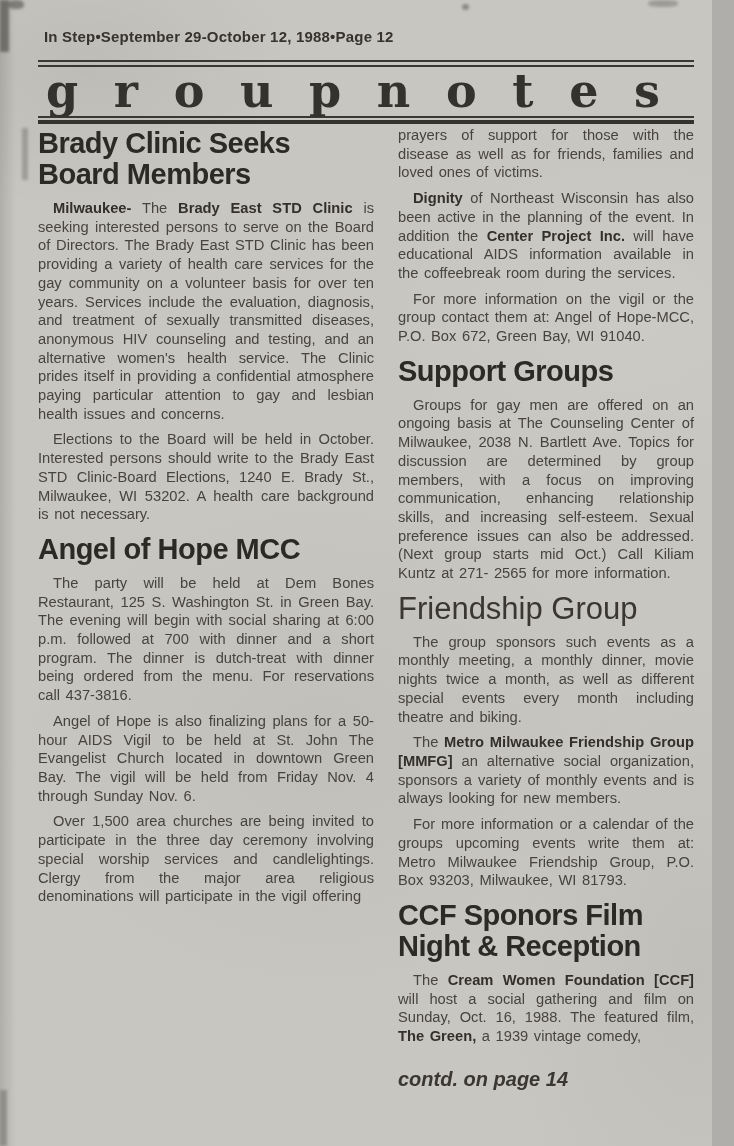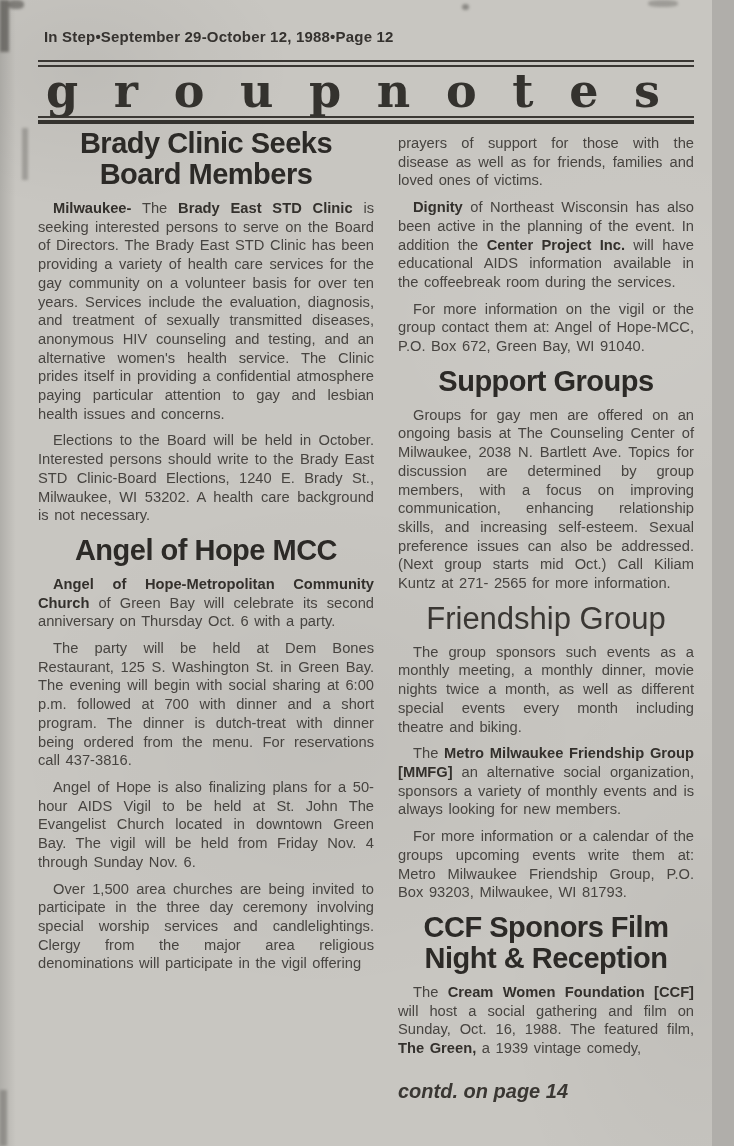--- a/index.html
+++ b/index.html
@@ -50,32 +50,31 @@
     display:flex;gap:24px;
     padding:0 18px 0 38px;
   }
   .col-left{width:336px;flex:0 0 auto;}
   .col-right{flex:1;min-width:0;}
 
   .headline{
     font-size:29px;line-height:31px;font-weight:bold;
     color:#2c2a27;letter-spacing:-.5px;
     margin:10px 0 9px 0;
-    text-align:center;
   }
   .headline.light{font-weight:normal;font-size:31px;color:#3a3733;letter-spacing:0;}
   .col .headline:first-child{margin-top:2px;}
 
   .para{
     font-size:14.7px;line-height:18.7px;
     color:#474440;
     text-align:justify;
     text-indent:15px;
     word-spacing:1.5px;
-    margin:8px 0 7px 0;
+    margin:0 0 7px 0;
   }
   .para.no-indent{text-indent:0;}
   .para b{color:#33302c;}
 
   .contd{
     font-size:20px;font-weight:bold;font-style:italic;
     color:#3a3733;text-align:left;
     margin-top:22px;padding-right:18px;
   }
 </style>
@@ -116,21 +115,20 @@
     <div class="col col-left">
         <div class="headline">
           <div>Brady Clinic Seeks</div>
           <div>Board Members</div>
         </div>
         <p class="para"><b>Milwaukee-</b> The <b>Brady East STD Clinic</b> is seeking interested persons to serve on the Board of Directors. The Brady East STD Clinic has been providing a variety of health care services for the gay community on a volunteer basis for over ten years. Services include the evaluation, diagnosis, and treatment of sexually transmitted diseases, anonymous HIV counseling and testing, and an alternative women's health service. The Clinic prides itself in providing a confidential atmosphere paying particular attention to gay and lesbian health issues and concerns.</p>
         <p class="para">Elections to the Board will be held in October. Interested persons should write to the Brady East STD Clinic-Board Elections, 1240 E. Brady St., Milwaukee, WI 53202. A health care background is not necessary.</p>
         <div class="headline">
           <div>Angel of Hope MCC</div>
         </div>
-        <p class="para"><b>Angel of Hope-Metropolitan Community Church</b> of Green Bay will celebrate its second anniversary on Thursday Oct. 6 with a party.</p>
         <p class="para">The party will be held at Dem Bones Restaurant, 125 S. Washington St. in Green Bay. The evening will begin with social sharing at 6:00 p.m. followed at 700 with dinner and a short program. The dinner is dutch-treat with dinner being ordered from the menu. For reservations call 437-3816.</p>
         <p class="para">Angel of Hope is also finalizing plans for a 50-hour AIDS Vigil to be held at St. John The Evangelist Church located in downtown Green Bay. The vigil will be held from Friday Nov. 4 through Sunday Nov. 6.</p>
         <p class="para">Over 1,500 area churches are being invited to participate in the three day ceremony involving special worship services and candlelightings. Clergy from the major area religious denominations will participate in the vigil offering</p>
       </div>
     <div class="col col-right">
         <p class="para no-indent">prayers of support for those with the disease as well as for friends, families and loved ones of victims.</p>
         <p class="para"><b>Dignity</b> of Northeast Wisconsin has also been active in the planning of the event. In addition the <b>Center Project Inc.</b> will have educational AIDS information available in the coffeebreak room during the services.</p>
         <p class="para">For more information on the vigil or the group contact them at: Angel of Hope-MCC, P.O. Box 672, Green Bay, WI 91040.</p>
         <div class="headline">
           <div>Support Groups</div>

